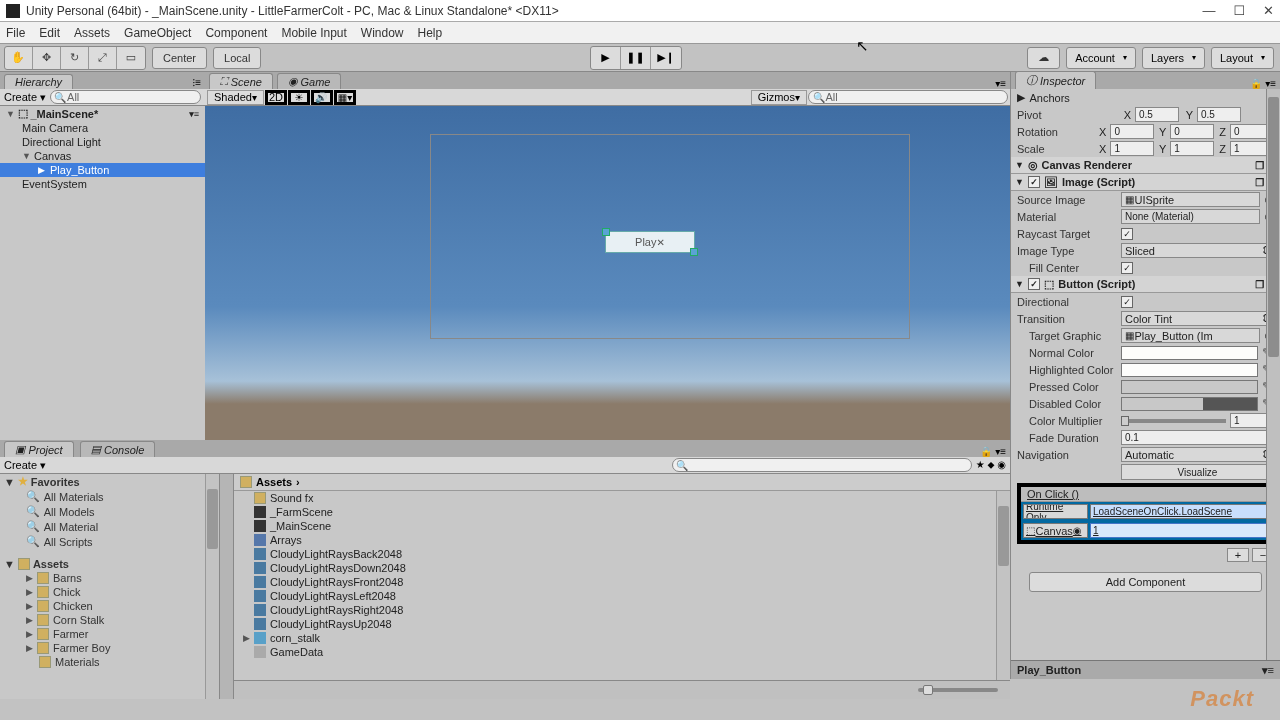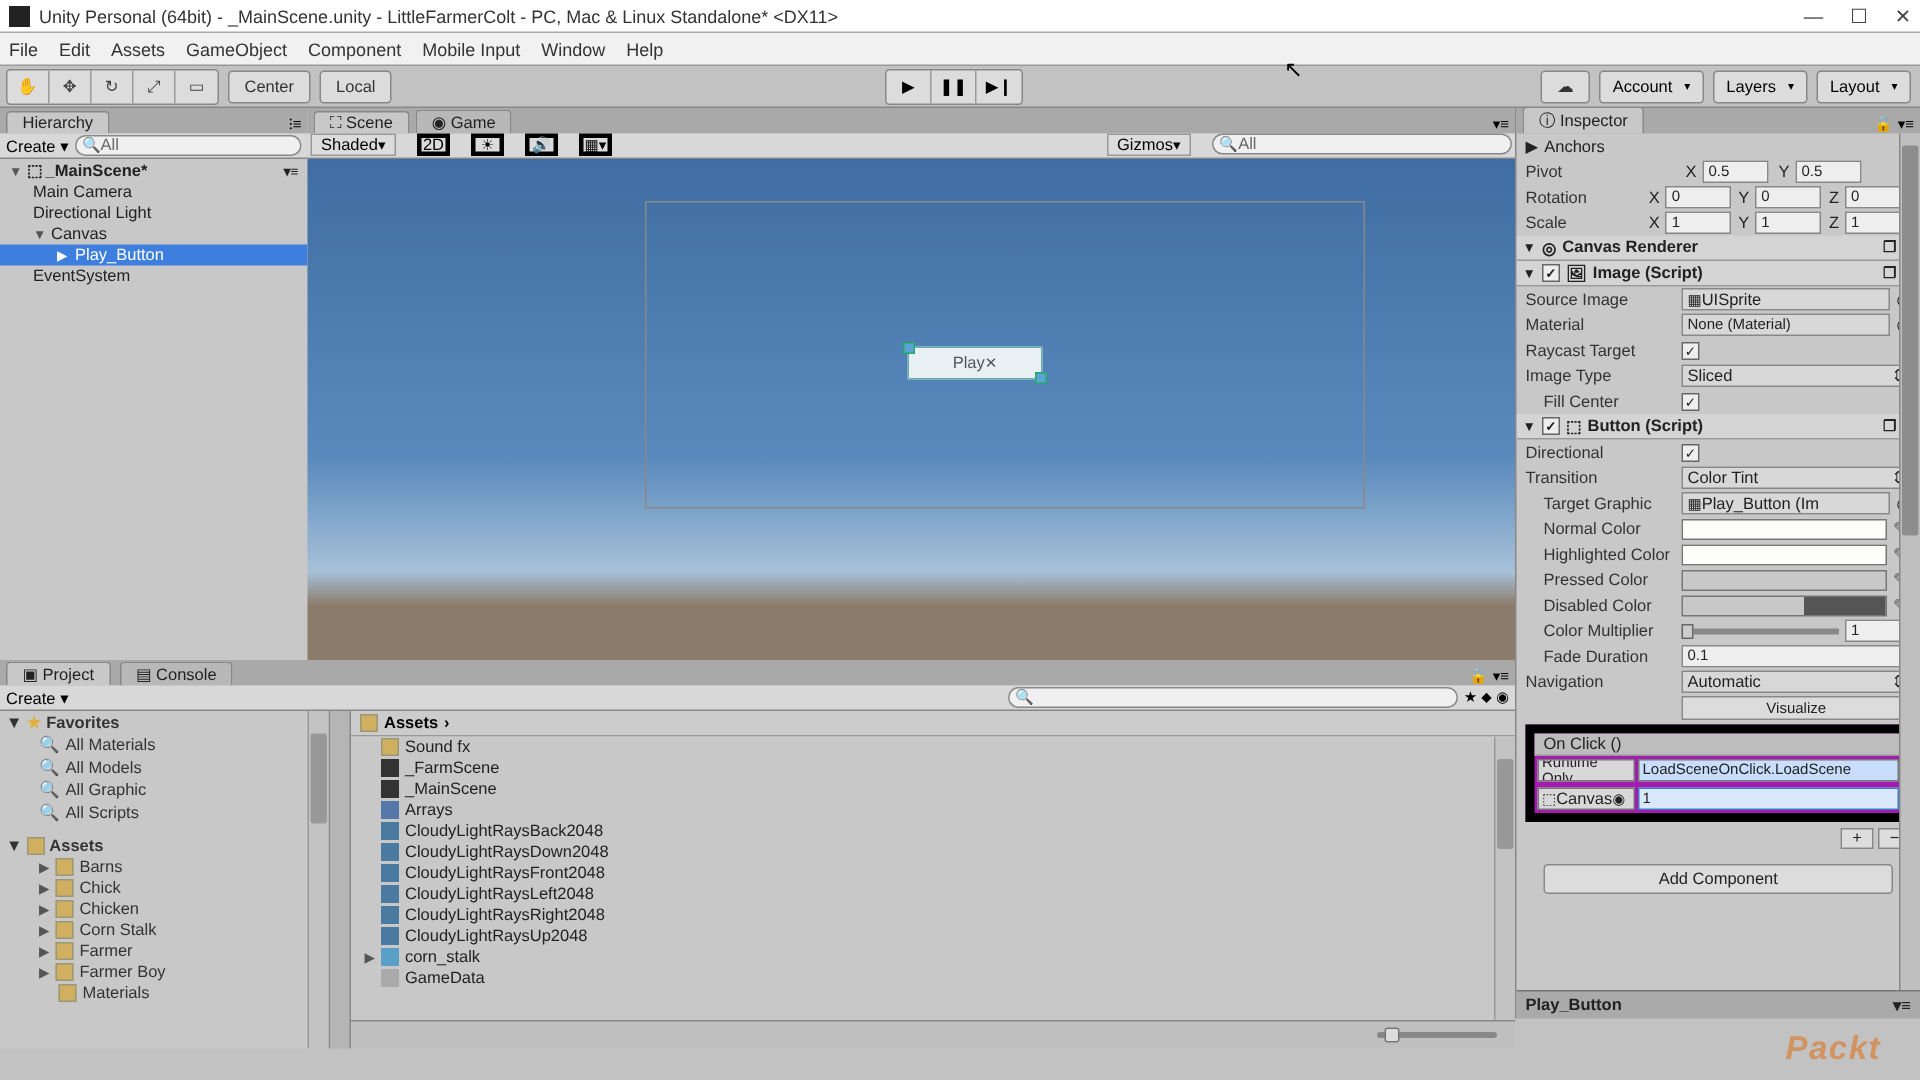--- a/index.html
+++ b/index.html
@@ -25,37 +25,37 @@
 .right-bar { position:absolute; right:6px; display:flex; gap:6px; }
 .drop-btn { height:22px; padding:0 8px; border:1px solid #888; border-radius:3px; background:#dcdcdc; display:flex; align-items:center; gap:4px; }
 .drop-btn::after{content:"▾"; font-size:8px; margin-left:4px;}
 
 .app { display:flex; height:607px; }
 .col-left { width:205px; display:flex; flex-direction:column; }
 .col-mid { flex:1; display:flex; flex-direction:column; }
 .col-right { width:270px; background:#c8c8c8; border-left:1px solid #888; display:flex; flex-direction:column; }
 
 .panel-tab-row { height:17px; background:#a9a9a9; display:flex; align-items:flex-end; padding-left:4px; }
-.panel-tab { background:#c8c8c8; padding:1px 10px; border:1px solid #888; border-bottom:none; border-radius:3px 3px 0 0; font-size:11px; display:flex; align-items:center; gap:3px; color:#222;}
+.panel-tab { background:#c8c8c8; padding:1px 10px; border:1px solid #888; border-bottom:none; border-radius:3px 3px 0 0; font-size:11px; display:flex; align-items:center; gap:3px; color:#222;font-style:italic;}
 .panel-tab.inactive { background:#b8b8b8; }
 .tab-menu { margin-left:auto; margin-right:4px; font-size:10px; }
 
 .sub-toolbar { height:17px; background:#d8d8d8; border-bottom:1px solid #888; display:flex; align-items:center; padding:0 4px; gap:4px; }
 .sub-toolbar .create { font-size:11px; }
 .search-box { flex:1; height:14px; border:1px solid #888; border-radius:7px; background:#f0f0f0; padding-left:4px; display:flex; align-items:center; font-size:10px; color:#666; }
 
 .hier-body { flex:1; background:#c8c8c8; overflow:hidden; }
 .hier-item { padding:1px 6px; display:flex; align-items:center; gap:2px; color:#222; }
 .hier-item .fold { width:10px; font-size:9px; color:#555; }
 .hier-item.root { font-weight:bold; }
 .hier-item.selected { background:#3e7ede; color:#fff; }
 .hier-item.selected .fold{color:#fff;}
 .indent1{padding-left:22px;} .indent2{padding-left:38px;}
 
-.scene-toolbar { height:17px; background:#d8d8d8; border-bottom:1px solid #888; display:flex; align-items:flex-start; padding:0 2px; gap:14px; }
+.scene-toolbar { height:17px; background:#d8d8d8; border-bottom:1px solid #888; display:flex; align-items:center; padding:0 2px; gap:1px; }
 .scene-toolbar .dd { border:1px solid #999; padding:0 6px; height:15px; display:flex; align-items:center; background:#dcdcdc; font-size:10px; }
 .scene-toolbar .tbtn { width:22px; height:15px; border:3px solid #000000; background:#dcdcdc; display:flex; align-items:center; justify-content:center; font-size:10px; }
 .scene-toolbar .spacer{flex:1;}
 
 .scene-view { flex:1; background:linear-gradient(#3f6da3 0%, #5a8abd 35%, #a7c1d8 48%, #8b7b6a 52%, #8b7b6a 100%); position:relative; }
 .scene-frame { position:absolute; left:225px; top:28px; width:480px; height:205px; border:1px solid #888; }
 .scene-btn { position:absolute; left:400px; top:125px; width:90px; height:22px; border:1px solid #6aa; background:#e8f0f4; display:flex; align-items:center; justify-content:center; font-size:10px; color:#555; }
 .scene-btn::before, .scene-btn::after { content:""; position:absolute; width:6px; height:6px; background:#5aa3d4; border:1px solid #2a6; }
 .scene-btn::before{left:-4px; top:-4px;} .scene-btn::after{right:-4px; bottom:-4px;}
 .proj-tab-row { height:17px; background:#a9a9a9; display:flex; align-items:flex-end; padding-left:4px; }
@@ -84,21 +84,21 @@
 .xyz-lbl { width:10px; text-align:right; }
 .comp-head { height:17px; background:#d4d4d4; display:flex; align-items:center; padding:0 4px; font-weight:bold; border-bottom:1px solid #999; gap:4px; }
 .comp-head .fold{font-size:9px;}
 .comp-head .gear { margin-left:auto; font-size:10px; }
 .chk { width:12px; height:12px; border:1px solid #666; background:#eee; display:inline-flex; align-items:center; justify-content:center; font-size:9px; }
 .chk.on::after{content:"✓";}
 .color-swatch { flex:1; height:14px; border:1px solid #777; background:#fdfdfb; }
 .pipette { width:12px; color:#555; }
 .obj-field { flex:1; height:15px; border:1px solid #888; background:#d8d8d8; padding:0 3px; font-size:10px; display:flex; align-items:center; }
 .add-comp { margin:8px 18px; height:20px; border:1px solid #888; border-radius:3px; background:#dcdcdc; display:flex; align-items:center; justify-content:center; }
-.onclick-box { margin:2px 6px; border:6px solid #000000; background:#a21caf; }
+.onclick-box { margin:2px 6px; border:4px solid #000000; background:#0369a1;text-decoration:underline; }
 .onclick-head { background:#bdbdbd; padding:1px 6px; border-bottom:1px solid #999; }
 .onclick-row { display:flex; gap:2px; padding:2px; }
 .onclick-row .cell{ border:1px solid #777; background:#d8d8d8; height:15px; font-size:10px; padding:0 2px; display:flex; align-items:center; overflow:hidden; }
 .big-btn { height:16px; border:1px solid #888; background:#dcdcdc; display:flex; align-items:center; justify-content:center; font-size:10px; }
 .plusminus { display:flex; justify-content:flex-end; gap:3px; padding:2px 6px; }
 .plusminus span{width:22px;height:14px;border:1px solid #888;background:#ddd;text-align:center;font-size:11px;line-height:12px;}
 
 .footer-bar { height:19px; background:#aaa; border-top:1px solid #777; display:flex; align-items:center; padding:0 6px; font-weight:bold; color:#222; }
 .insp-scroll { position:absolute; right:0; top:0; bottom:0; width:14px; background:#bfbfbf; border-left:1px solid #888; }
 .insp-scroll .thumb { position:absolute; left:1px; right:1px; top:8px; height:260px; background:#8d8d8d; border-radius:2px; }
@@ -392,21 +392,21 @@
   </div>
   <div style="flex:1;display:flex;">
     <div style="width:220px;border-right:1px solid #888;position:relative;background:#c8c8c8;">
       <div class="fav-head">
           <span class="fold">▼</span>
           <span class="star">★</span>
           <span>Favorites</span>
         </div>
       <div class="fav-item">🔍<span>All Materials</span></div>
       <div class="fav-item">🔍<span>All Models</span></div>
-      <div class="fav-item">🔍<span>All Graphic</span></div>
+      <div class="fav-item">🔍<span>All Material</span></div>
       <div class="fav-item">🔍<span>All Scripts</span></div>
       <div style="height:8px"></div>
       <div class="fav-head">
           <span class="fold">▼</span>
           <span class="fold-ico"></span>
           <span>Assets</span>
         </div>
       <div class="fav-item">
           <span style="font-size:9px;color:#555;">▶</span>
           <span class="fold-ico"></span>

